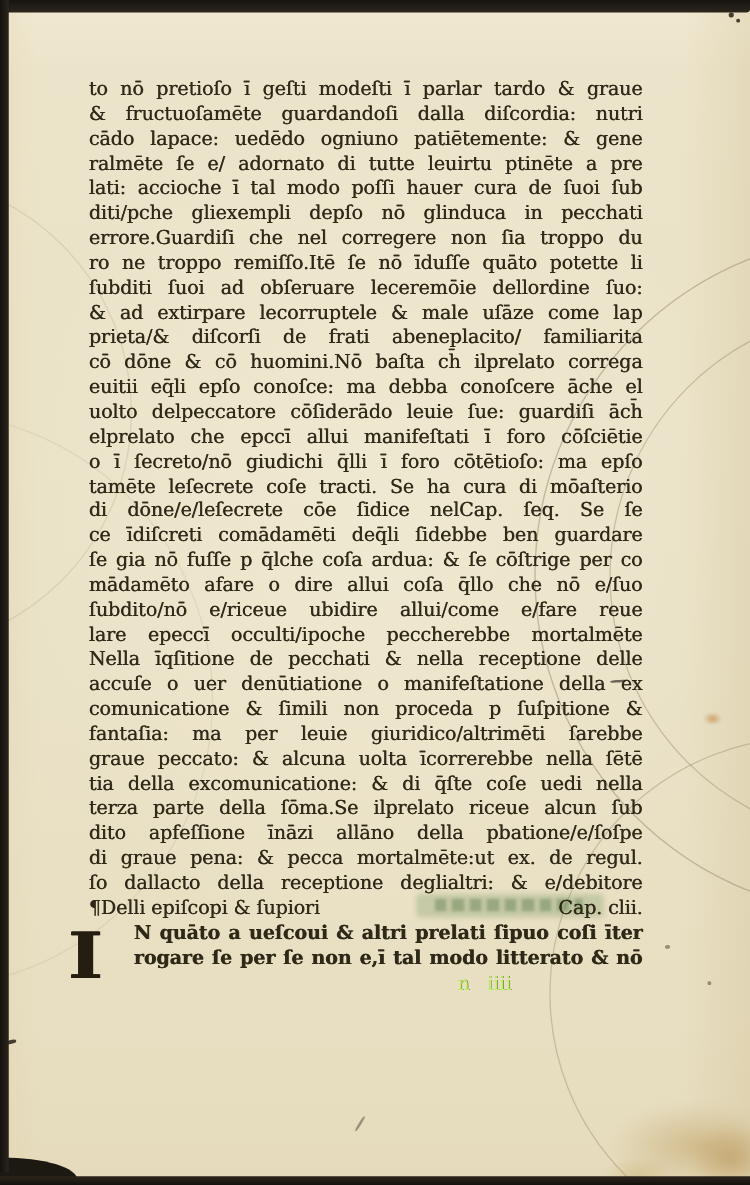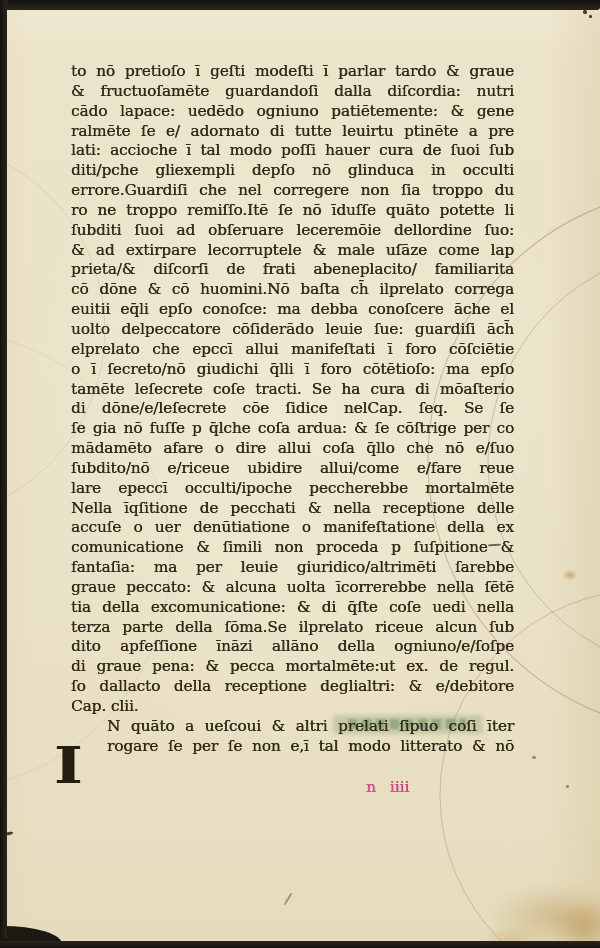--- a/index.html
+++ b/index.html
@@ -55,30 +55,30 @@
   .corner-bl{position:absolute;left:0;top:926px;width:62px;height:22px;background:#1c1812;
     border-top-right-radius:60px 18px;z-index:5;}
   
   .text-block{
     position:absolute;left:71px;top:62px;width:443px;z-index:4;
     color:#2e2817;font-size:15.3px;letter-spacing:-0.1px;
     text-shadow:0.35px 0 0 rgba(46,40,23,0.85);
   }
   .tline{height:19.85px;line-height:19.85px;text-align:justify;text-align-last:justify;}
   .chapter-line{display:flex;justify-content:space-between;height:19.85px;line-height:19.85px;}
-  .incipit-line{height:19.85px;line-height:19.85px;padding-left:36px;text-align:justify;text-align-last:justify;}
+  .incipit-line{height:19.85px;line-height:19.85px;padding-left:36px;text-align:justify;text-align-last:justify;font-weight:bold;}
   .dropcap{
     position:absolute;left:54px;top:740px;z-index:4;
     font-size:51px;line-height:51px;font-weight:bold;color:#241e10;
     transform:scaleX(1.18);transform-origin:left top;
     text-shadow:0.6px 0 0 #241e10;
   }
   .signature{
     position:absolute;left:366px;top:779px;z-index:4;
-    color:#ec4899;font-size:15.3px;line-height:16px;word-spacing:9px;
+    color:#bef264;font-size:15.3px;line-height:16px;word-spacing:9px;
     text-shadow:0.35px 0 0 rgba(46,40,23,0.85);
   }
 </style>
 </head>
 <body>
 
 <div class="paper"></div>
 
 <svg class="arcs" width="600" height="948" viewBox="0 0 600 948">
   <circle cx="700" cy="460" r="272" fill="none" stroke="#8d7f63" stroke-width="1.1" opacity="0.45"></circle>
@@ -103,49 +103,51 @@
 <div class="speck sp6"></div>
 <div class="speck sp7"></div>
 
 <div class="text-block">
   <div>
       <div class="tline">to nō pretioſo ī geſti modeſti ī parlar tardo &amp; graue</div>
       <div class="tline">&amp; fructuoſamēte guardandoſi dalla diſcordia: nutri</div>
       <div class="tline">cādo lapace: uedēdo ogniuno patiētemente: &amp; gene</div>
       <div class="tline">ralmēte ſe e/ adornato di tutte leuirtu ptinēte a pre</div>
       <div class="tline">lati: accioche ī tal modo poſſi hauer cura de ſuoi ſub</div>
-      <div class="tline">diti/pche gliexempli depſo nō glinduca in occulti</div>
+      <div class="tline">diti/pche gliexempli depſo nō glinduca in pecchati</div>
       <div class="tline">errore.Guardiſi che nel corregere non ſia troppo du</div>
       <div class="tline">ro ne troppo remiſſo.Itē ſe nō īduſſe quāto potette li</div>
       <div class="tline">ſubditi ſuoi ad obſeruare leceremōie dellordine ſuo:</div>
       <div class="tline">&amp; ad extirpare lecorruptele &amp; male uſāze come lap</div>
       <div class="tline">prieta/&amp; diſcorſi de frati abeneplacito/ familiarita</div>
       <div class="tline">cō dōne &amp; cō huomini.Nō baſta ch̄ ilprelato correga</div>
       <div class="tline">euitii eq̄li epſo conoſce: ma debba conoſcere āche el</div>
       <div class="tline">uolto delpeccatore cōſiderādo leuie ſue: guardiſi āch̄</div>
       <div class="tline">elprelato che epccī allui manifeſtati ī foro cōſciētie</div>
       <div class="tline">o ī ſecreto/nō giudichi q̄lli ī foro cōtētioſo: ma epſo</div>
       <div class="tline">tamēte leſecrete coſe tracti. Se ha cura di mōaſterio</div>
       <div class="tline">di dōne/e/leſecrete cōe ſidice nelCap. ſeq. Se ſe</div>
+      <div class="tline">ce īdiſcreti comādamēti deq̄li ſidebbe ben guardare</div>
       <div class="tline">ſe gia nō fuſſe p q̄lche coſa ardua: &amp; ſe cōſtrige per co</div>
       <div class="tline">mādamēto afare o dire allui coſa q̄llo che nō e/ſuo</div>
       <div class="tline">ſubdito/nō e/riceue ubidire allui/come e/fare reue</div>
       <div class="tline">lare epeccī occulti/ipoche peccherebbe mortalmēte</div>
       <div class="tline">Nella īqſitione de pecchati &amp; nella receptione delle</div>
       <div class="tline">accuſe o uer denūtiatione o manifeſtatione della ex</div>
       <div class="tline">comunicatione &amp; ſimili non proceda p ſuſpitione &amp;</div>
       <div class="tline">fantaſia: ma per leuie giuridico/altrimēti ſarebbe</div>
       <div class="tline">graue peccato: &amp; alcuna uolta īcorrerebbe nella ſētē</div>
       <div class="tline">tia della excomunicatione: &amp; di q̄ſte coſe uedi nella</div>
       <div class="tline">terza parte della ſōma.Se ilprelato riceue alcun ſub</div>
-      <div class="tline">dito apfeſſione īnāzi allāno della ogniuno/e/ſoſpe</div>
+      <div class="tline">dito apfeſſione īnāzi allāno della pbatione/e/ſoſpe</div>
       <div class="tline">di graue pena: &amp; pecca mortalmēte:ut ex. de regul.</div>
       <div class="tline">ſo dallacto della receptione deglialtri: &amp; e/debitore</div>
     </div>
   <div class="chapter-line">
+    <span>¶Delli epiſcopi &amp; ſupiori</span>
     <span>Cap. clii.</span>
   </div>
   <div class="incipit-line">N quāto a ueſcoui &amp; altri prelati ſipuo coſi īter</div>
   <div class="incipit-line">rogare ſe per ſe non e,ī tal modo litterato &amp; nō</div>
 </div>
 
 <div class="dropcap">I</div>
 <div class="signature">n iiii</div>
 
 <div class="edge edge-top"></div>

